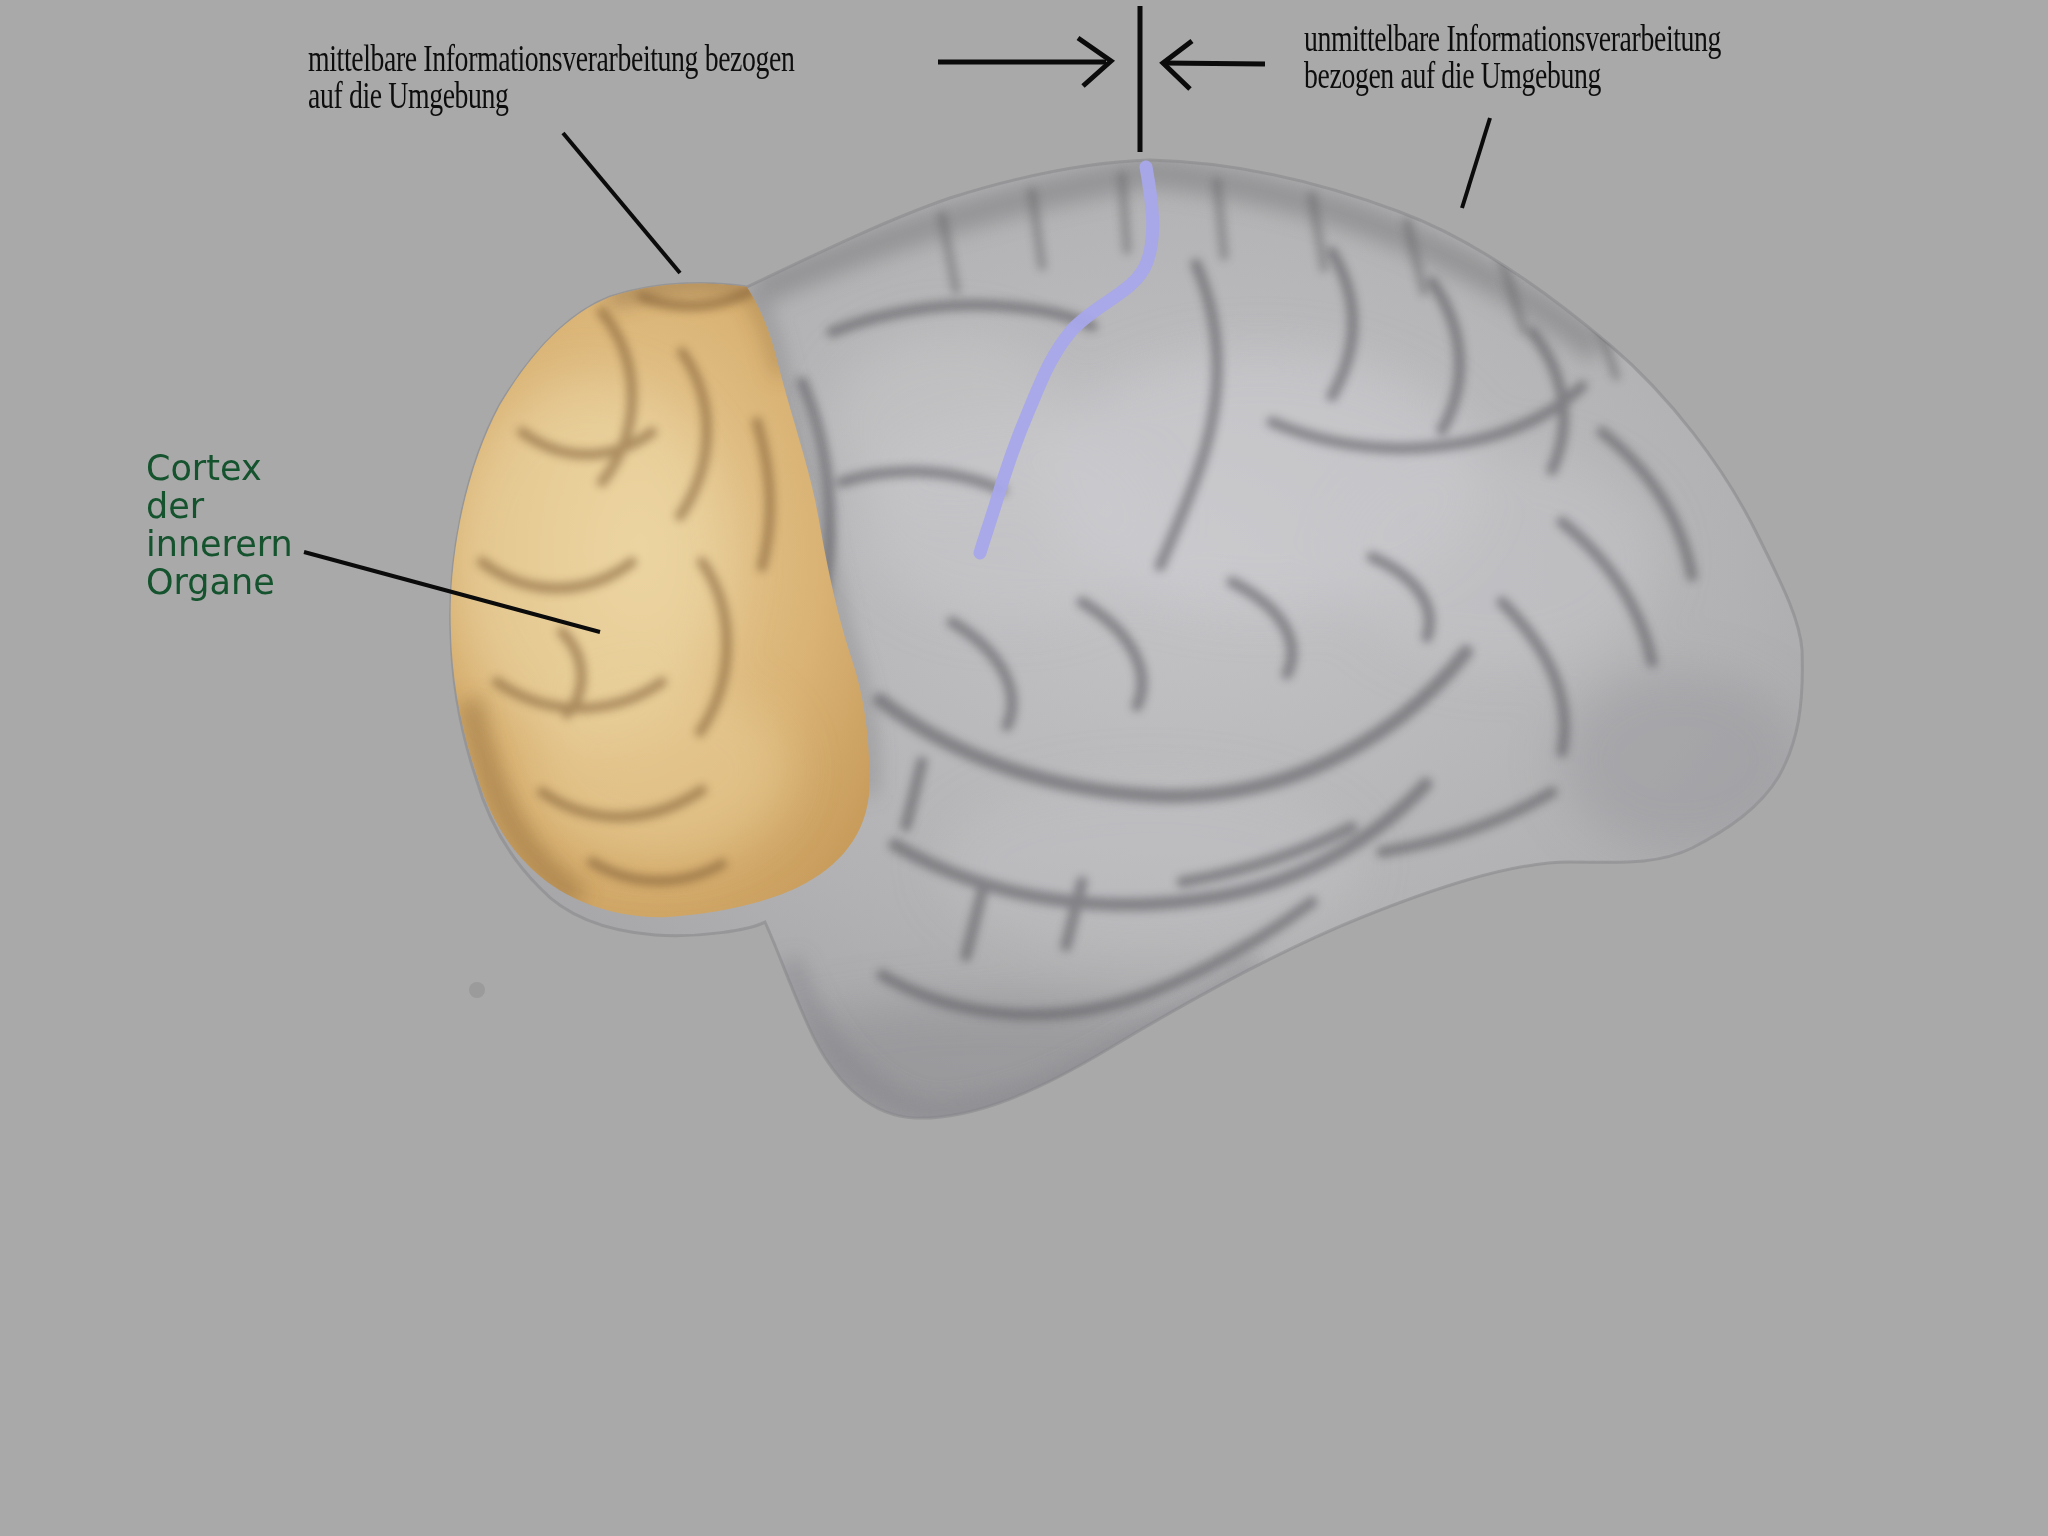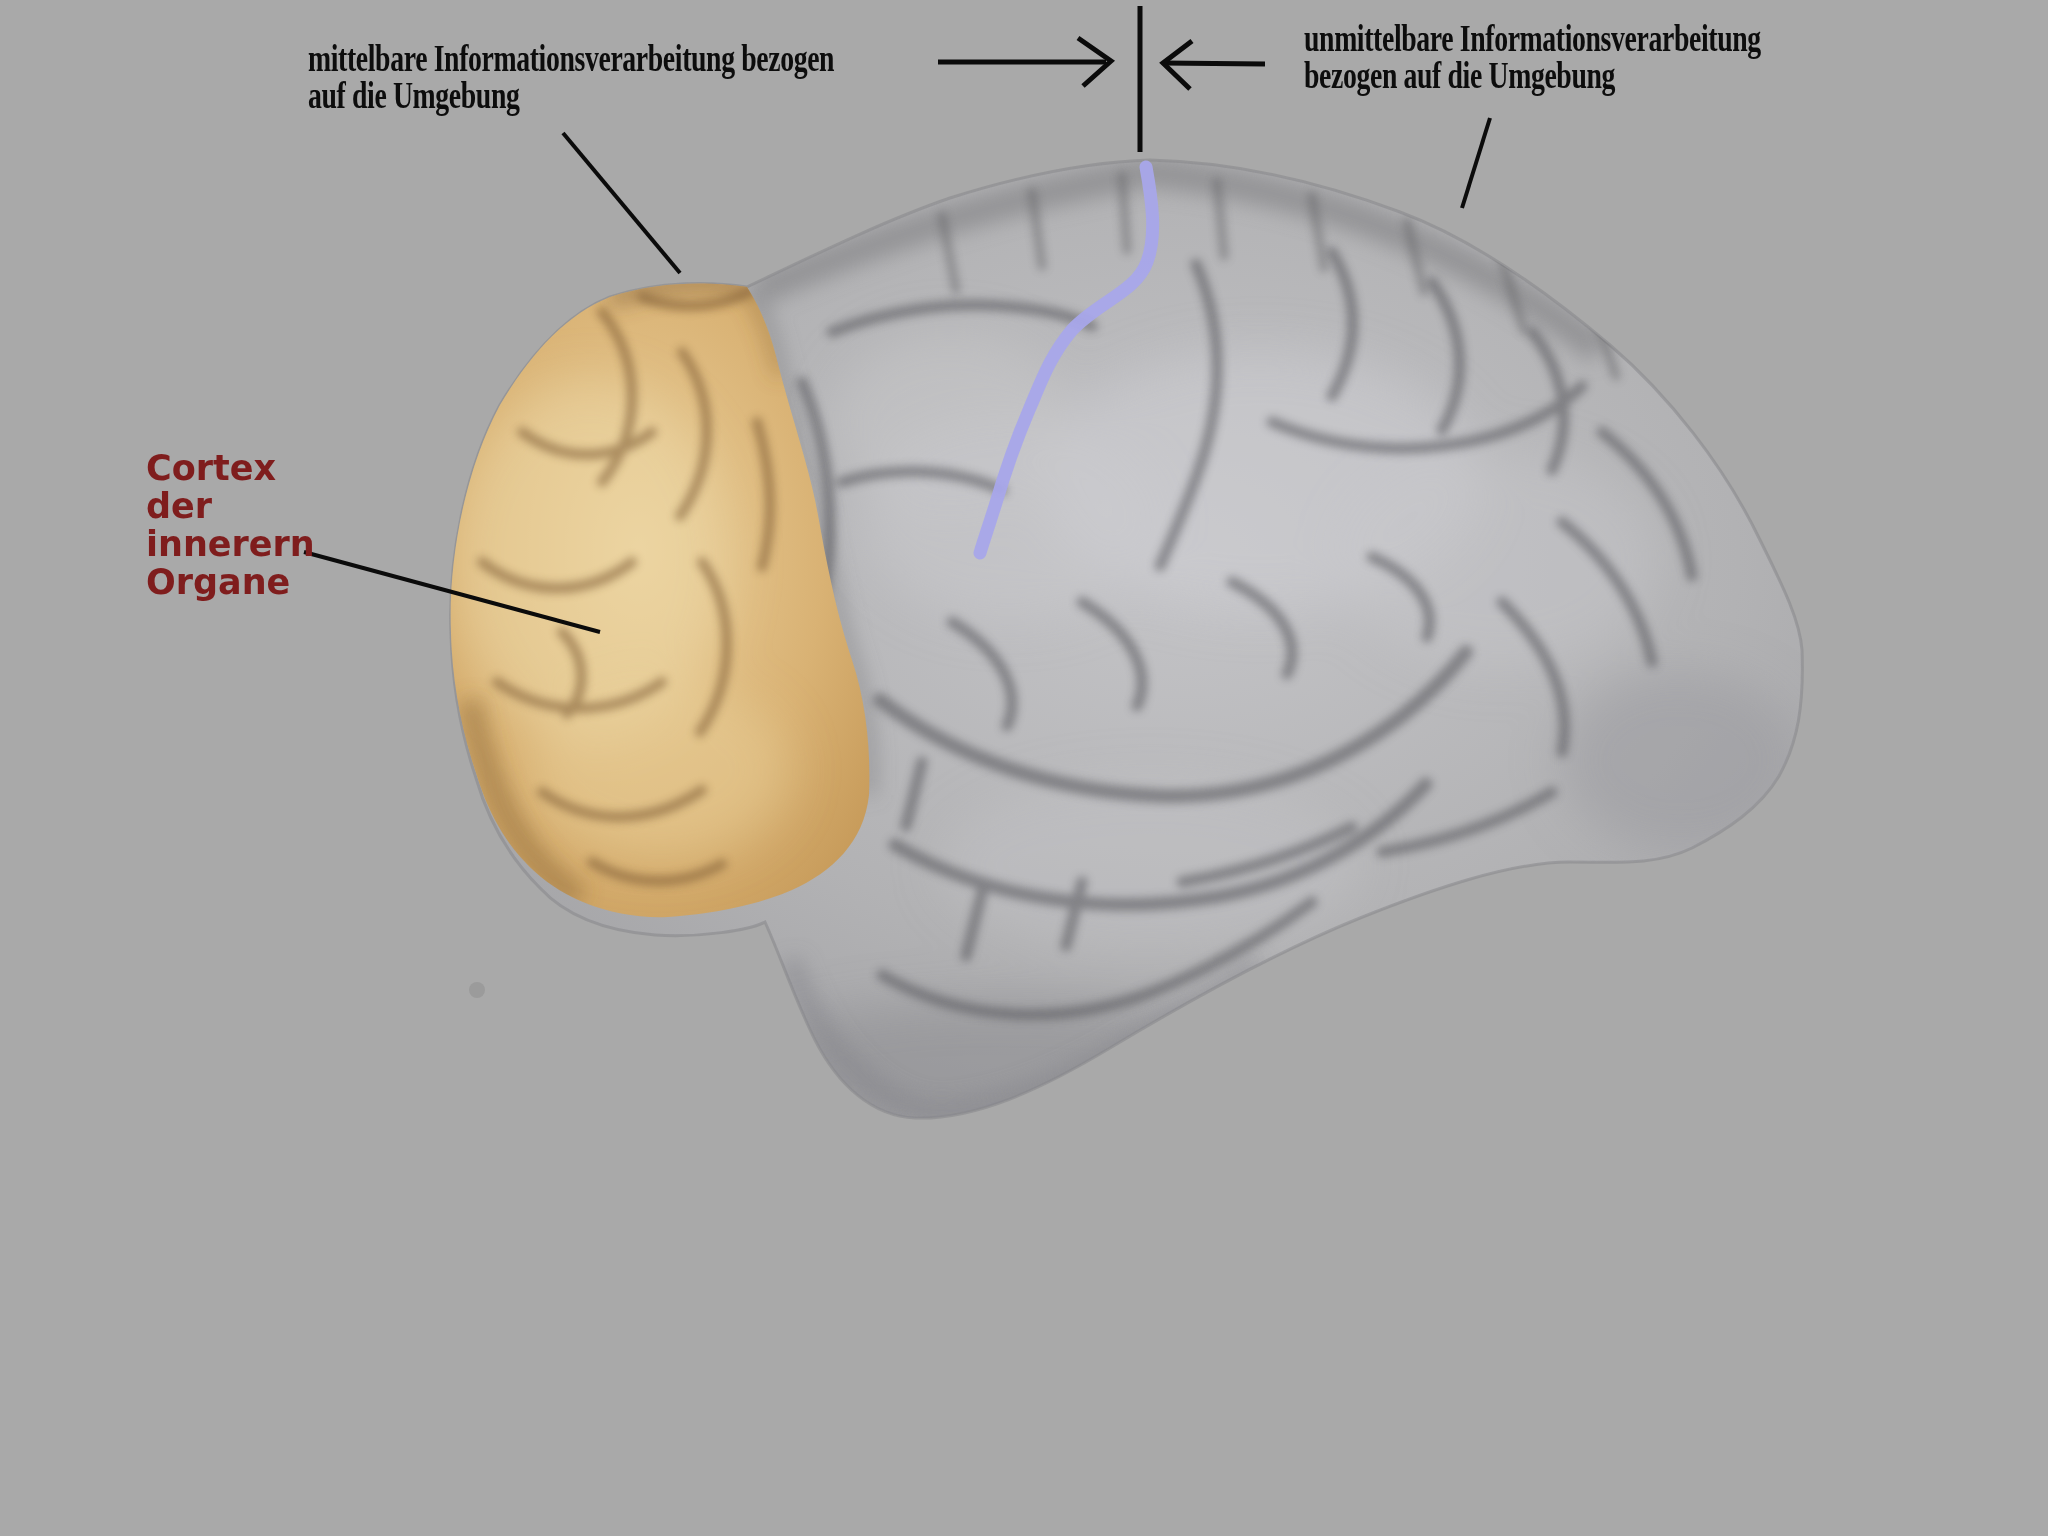--- a/index.html
+++ b/index.html
@@ -1,22 +1,22 @@
 <!DOCTYPE html>
 <html><head>
 <meta charset="utf-8">
 <style>
   html,body{margin:0;padding:0;}
   body{width:2048px;height:1536px;overflow:hidden;background:#a9a9a9;}
-  .stage{position:relative;width:2048px;height:1536px;background:#a9a9a9;font-weight:bold;}
+  .stage{position:relative;width:2048px;height:1536px;background:#a9a9a9;}
   svg{position:absolute;left:0;top:0;}
   .lbl{position:absolute;color:#0d0d0d;white-space:nowrap;}
   .serif{font-family:"Liberation Serif","DejaVu Serif",serif;font-size:38px;line-height:37px;
          transform:scaleX(.73);transform-origin:0 0;letter-spacing:-0.5px;}
-  .sans{font-family:"DejaVu Sans","Liberation Sans",sans-serif;font-size:35px;line-height:38px;color:#7f1d1d;}
+  .sans{font-family:"DejaVu Sans","Liberation Sans",sans-serif;font-size:35px;line-height:38px;color:#14532d;}
   #label-mediate{left:308px;top:40px;}
   #label-immediate{left:1304px;top:20px;}
   #label-cortex{left:146px;top:449px;}
 </style>
 </head>
 <body>
 
 <div class="stage">
 
   <svg width="2048" height="1536" viewBox="0 0 2048 1536">

